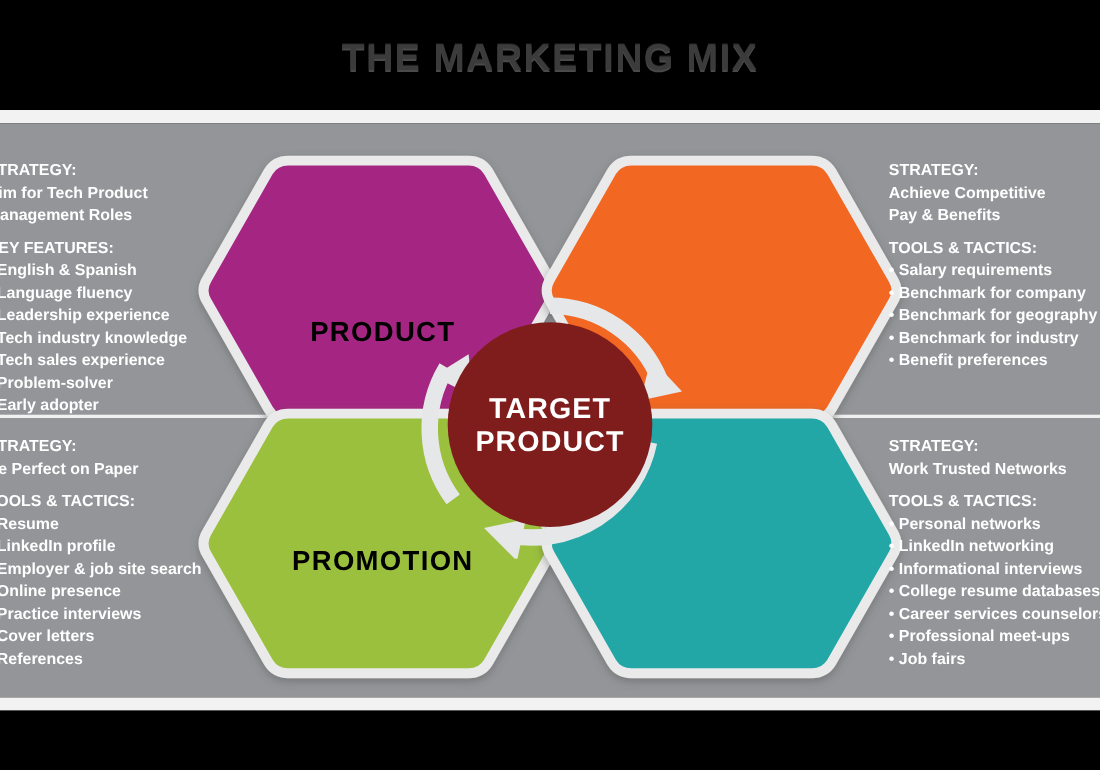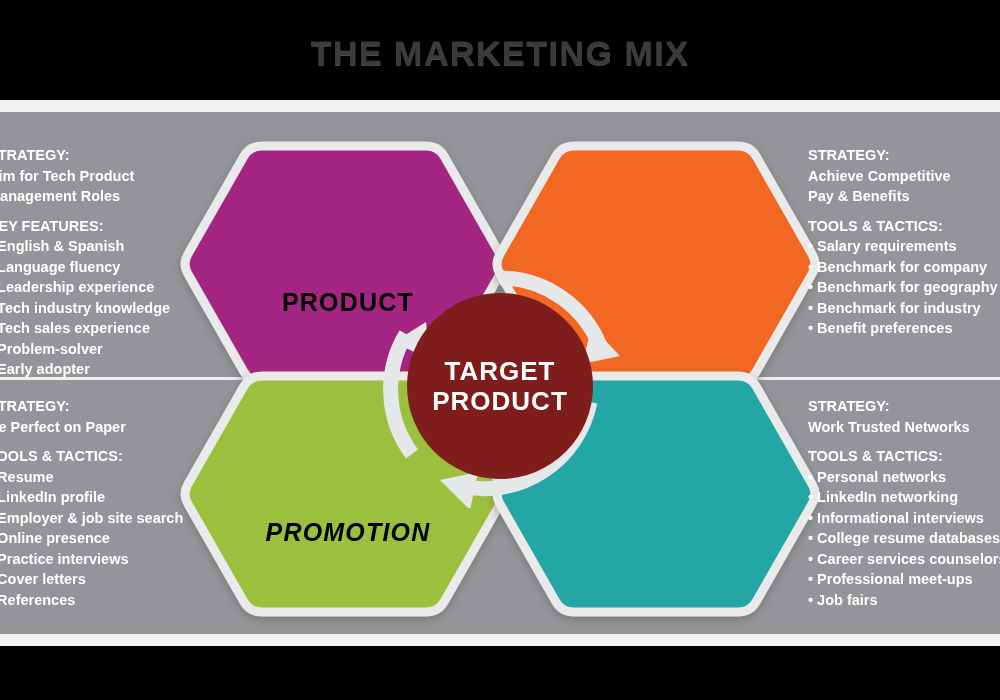--- a/index.html
+++ b/index.html
@@ -97,21 +97,21 @@
       <path d="M 262,264 L 426,264 Q 438,264 444,274 L 500,372 Q 506,382 500,392 L 444,490
            Q 438,500 426,500 L 262,500 Q 250,500 244,490 L 188,392 Q 182,382 188,372
            L 244,274 Q 250,264 262,264 Z" fill="#9BC03D" stroke="#EAEAEA" stroke-width="9" filter="url(#hexshadow)"></path>
 
       <path d="M 574,264 L 738,264 Q 750,264 756,274 L 812,372 Q 818,382 812,392 L 756,490
            Q 750,500 738,500 L 574,500 Q 562,500 556,490 L 500,392 Q 494,382 500,372
            L 556,274 Q 562,264 574,264 Z" fill="#22A6A6" stroke="#EAEAEA" stroke-width="9" filter="url(#hexshadow)"></path>
     </svg>
 
     <div class="hexlabel" style="left:188px;top:136px;width:320px;">PRODUCT</div>
-    <div class="hexlabel" style="left:188px;top:366px;width:320px;font-style:italic;">PROMOTION</div>
+    <div class="hexlabel" style="left:188px;top:344px;width:320px;">PROMOTION</div>
 
     <svg class="centerwrap" viewBox="0 0 244 244">
 
       <g fill="none" stroke="#E6E7E8" stroke-width="15" stroke-linecap="butt">
         <path d="M 122,14 A 108,108 0 0 1 222,82"></path>
         <path d="M 212,138 A 108,108 0 0 1 82,222"></path>
         <path d="M 34,190 A 108,108 0 0 1 28,70"></path>
       </g>
       <g fill="#E6E7E8">
         <polygon points="214,62 242,92 204,100"></polygon>

